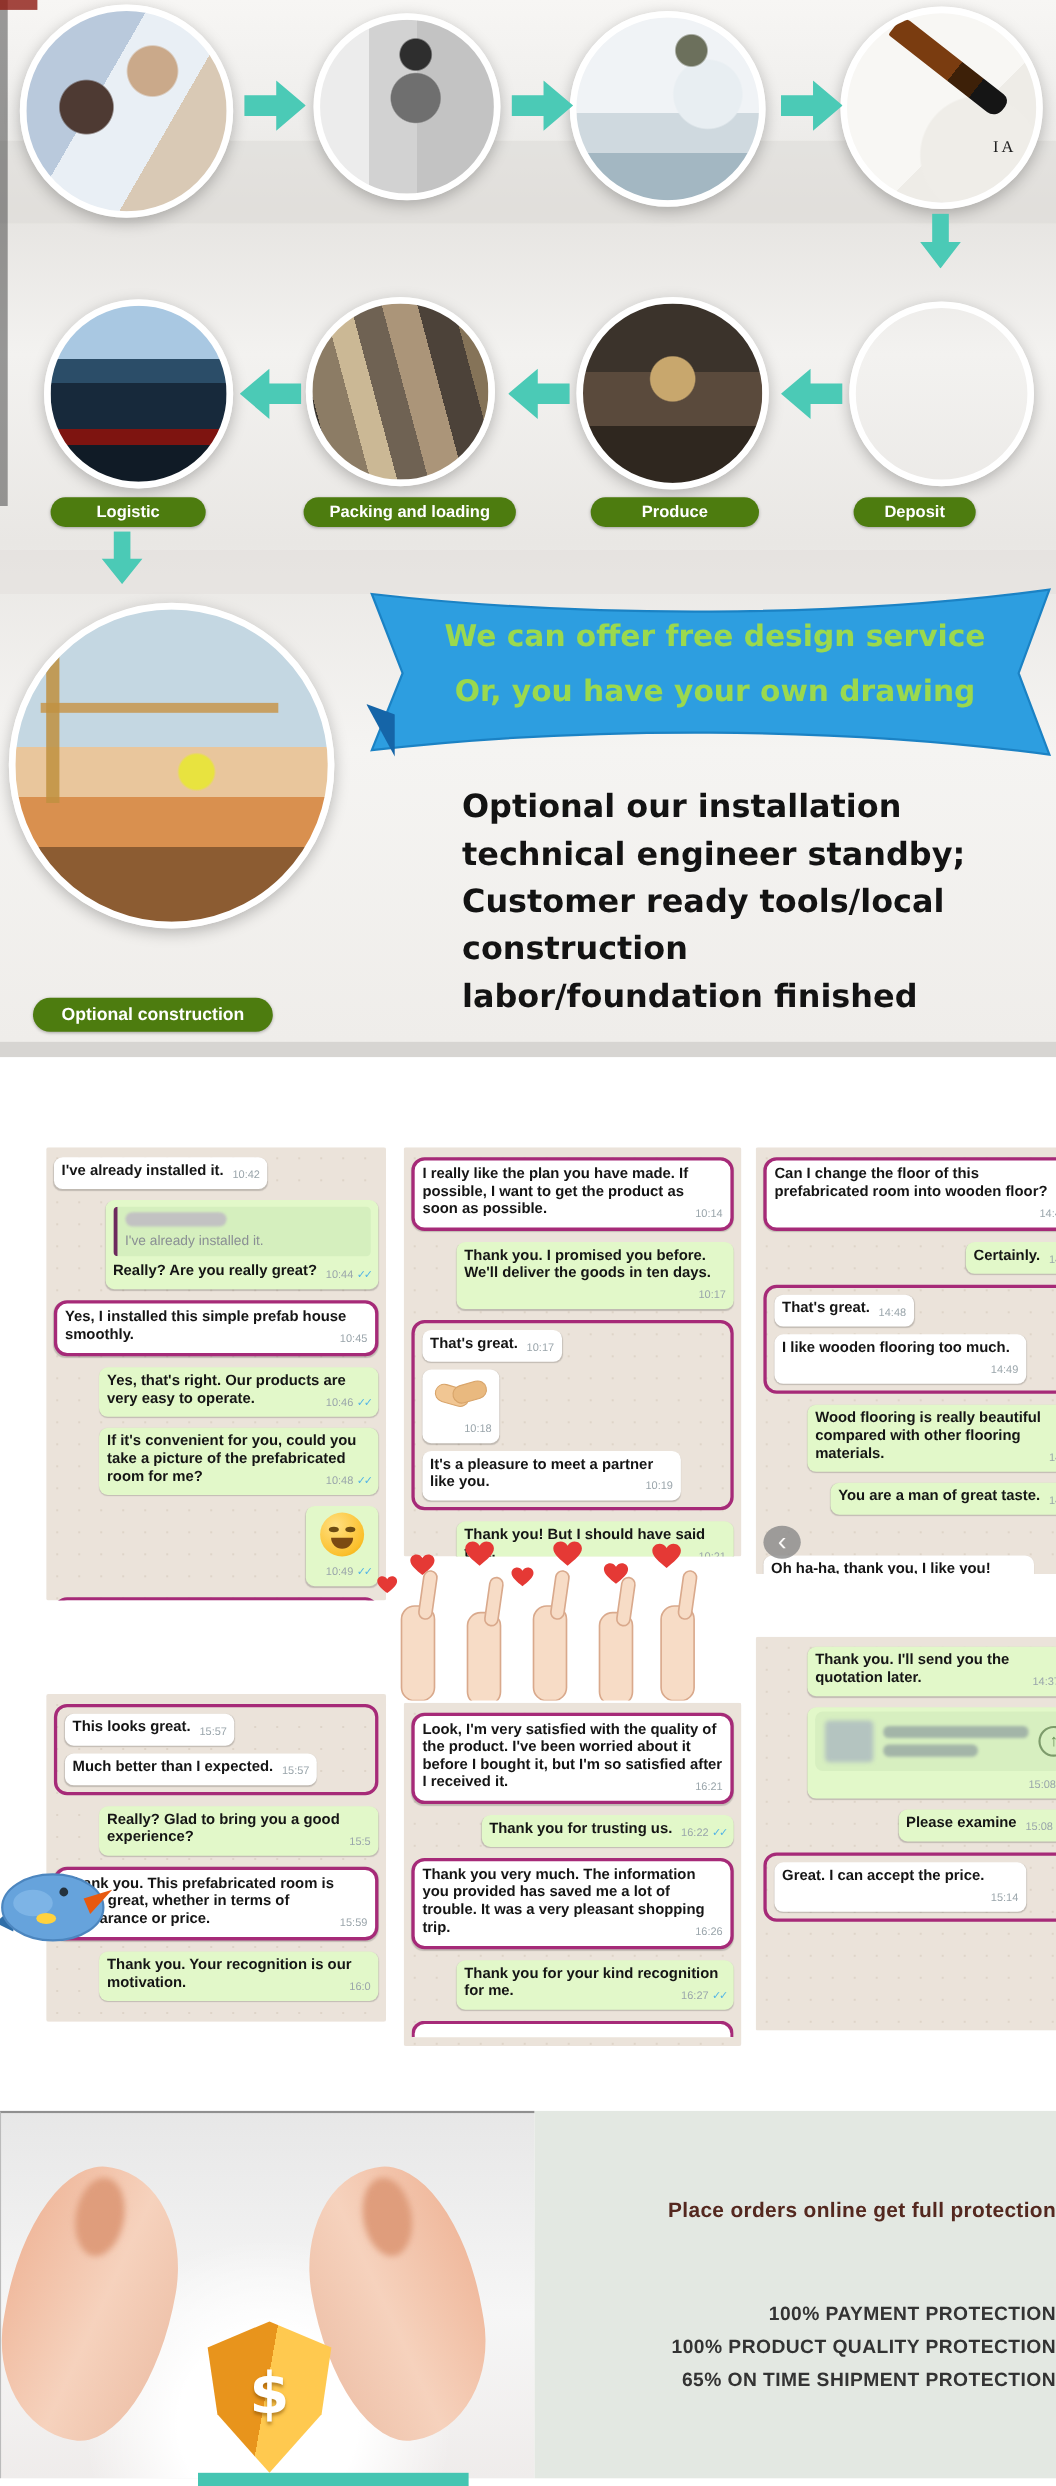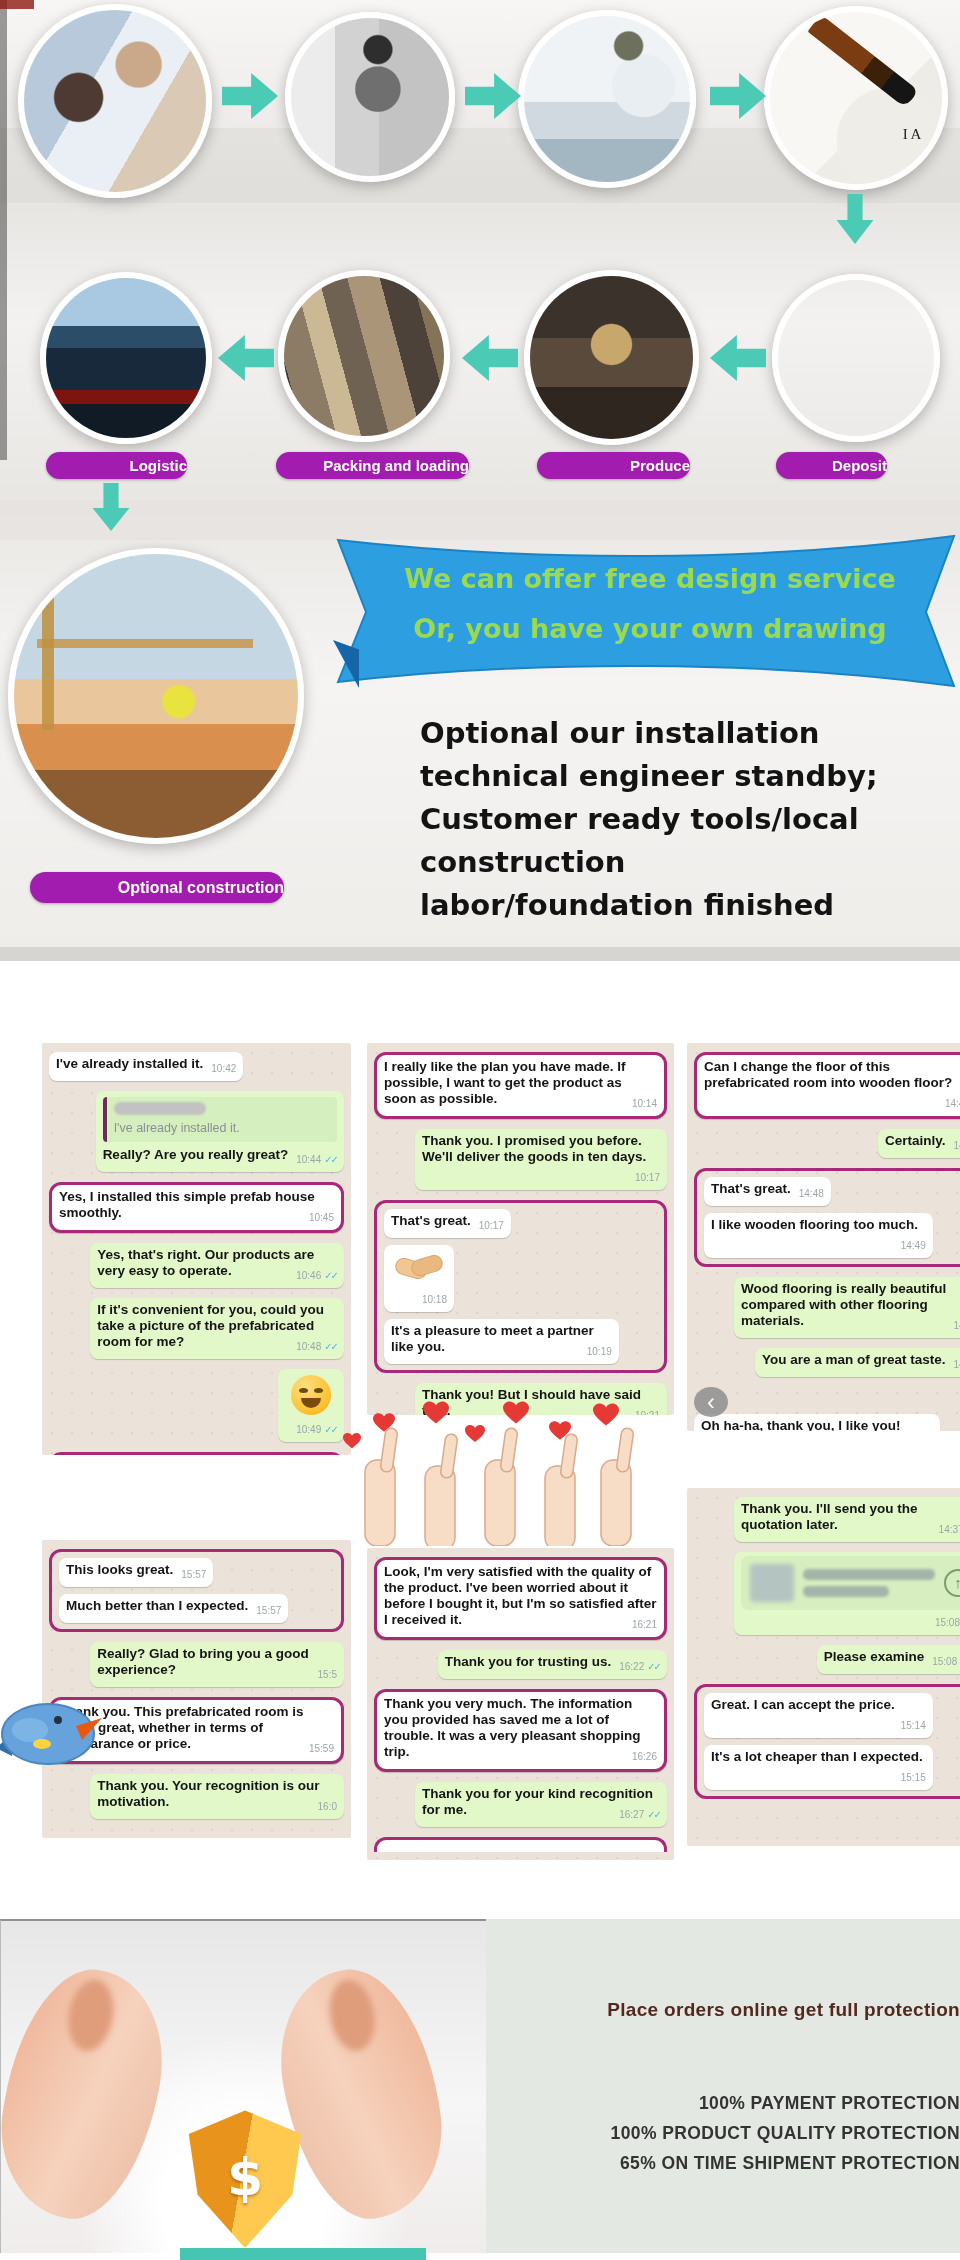--- a/index.html
+++ b/index.html
@@ -32,21 +32,21 @@
   .crane-mast { position:absolute; left:10%; top:12%; width:4%; height:50%; background:#c0903f; opacity:.85; }
   .sign-text { position:absolute; right:12%; bottom:24%; font-family:"Liberation Serif", serif; font-size:15px; color:#222; }
 
   
   .arrow { position:absolute; background:#4bcab6; filter:drop-shadow(0 1px 1px rgba(20,120,105,.6)); }
   .arrow.r { clip-path:polygon(0 32%, 52% 32%, 52% 6%, 100% 50%, 52% 94%, 52% 68%, 0 68%); }
   .arrow.l { clip-path:polygon(100% 32%, 48% 32%, 48% 6%, 0 50%, 48% 94%, 48% 68%, 100% 68%); }
   .arrow.d { clip-path:polygon(32% 0, 68% 0, 68% 52%, 94% 52%, 50% 100%, 6% 52%, 32% 52%); }
 
   
-  .pill { position:absolute; background:#a21caf; color:#fff; border-radius:14px; text-align:right; font-size:15px; font-weight:bold; line-height:27px; height:27px; box-shadow:0 1px 3px rgba(0,0,0,.3); }
+  .pill { position:absolute; background:#4d7c0f; color:#fff; border-radius:14px; text-align:center; font-size:15px; font-weight:bold; line-height:27px; height:27px; box-shadow:0 1px 3px rgba(0,0,0,.3); }
 
   
   .banner-wrap { position:absolute; left:330px; top:526px; width:630px; height:168px; }
   .banner-wrap svg { position:absolute; left:0; top:0; }
   .banner-text { position:absolute; left:40px; top:28px; width:560px; text-align:center; color:#9bd94e; font-family:"DejaVu Sans", sans-serif; font-weight:bold; font-size:27px; line-height:50px; }
   .ribbon-fold { position:absolute; left:333px; top:640px; width:26px; height:48px; background:#1565a8; clip-path:polygon(0 0, 100% 20%, 100% 100%); }
 
   .install-note { position:absolute; left:420px; top:712px; width:536px; font-family:"DejaVu Sans", sans-serif; font-weight:bold; font-size:29px; line-height:43px; color:#131313; white-space:pre-line; }
 
   
@@ -136,21 +136,21 @@
   <div class="pill" style="left:276px; top:452px; width:193px;">Packing and loading</div>
   <div class="pill" style="left:537px; top:452px; width:153px;">Produce</div>
   <div class="pill" style="left:776px; top:452px; width:111px;">Deposit</div>
 
   <div class="arrow d" style="left:90px; top:483px; width:42px; height:48px;"></div>
 
   <div class="circ p-constr" style="left:8px; top:548px; width:296px; height:296px;">
     <div class="crane"></div>
     <div class="crane-mast"></div>
   </div>
-  <div class="pill" style="left:30px; top:872px; width:254px; height:31px; line-height:31px; font-size:16px; border-radius:16px;">Optional construction</div>
+  <div class="pill" style="left:30px; top:907px; width:218px; height:31px; line-height:31px; font-size:16px; border-radius:16px;">Optional construction</div>
 
   <div class="banner-wrap">
     <svg width="630" height="168" viewBox="0 0 630 168">
       <path d="M8,14 C200,36 430,36 624,10 L596,86 L624,160 C430,134 200,134 8,156 L36,86 Z" fill="#2d9ee0" stroke="#1b82c4" stroke-width="2"></path>
     </svg>
     <div class="banner-text">
       <div>We can offer free design service</div>
       <div>Or, you have your own drawing</div>
     </div>
   </div>
@@ -235,21 +235,20 @@
               <div></div>
               <div></div>
             </div>
             <div class="upcirc">↑</div>
           </div>
           <span class="meta"><span class="time">15:08</span><span class="clockic"></span></span>
         </div>
         <div class="msg right"><span class="txt">Please examine</span><span class="meta"><span class="time">15:08</span><span class="ticks">✓✓</span></span></div>
         <div class="grp">
           <div class="msg left"><span class="txt">Great. I can accept the price.</span><span class="meta"><span class="time">15:14</span></span></div>
-          <div class="msg left"><span class="txt">It's a lot cheaper than I expected.</span><span class="meta"><span class="time">15:15</span></span></div>
         </div>
       </div>
 
     <svg class="thumbs" viewBox="0 0 310 148">
       <g fill="#e53935">
         <path transform="translate(38,14) scale(2.2)" d="M5 2 C3.5 -0.5 0 0.5 0 3 C0 5 2.5 7 5 9 C7.5 7 10 5 10 3 C10 0.5 6.5 -0.5 5 2 Z"></path>
         <path transform="translate(88,2) scale(2.6)" d="M5 2 C3.5 -0.5 0 0.5 0 3 C0 5 2.5 7 5 9 C7.5 7 10 5 10 3 C10 0.5 6.5 -0.5 5 2 Z"></path>
         <path transform="translate(130,26) scale(2)" d="M5 2 C3.5 -0.5 0 0.5 0 3 C0 5 2.5 7 5 9 C7.5 7 10 5 10 3 C10 0.5 6.5 -0.5 5 2 Z"></path>
         <path transform="translate(168,2) scale(2.6)" d="M5 2 C3.5 -0.5 0 0.5 0 3 C0 5 2.5 7 5 9 C7.5 7 10 5 10 3 C10 0.5 6.5 -0.5 5 2 Z"></path>
         <path transform="translate(214,22) scale(2.2)" d="M5 2 C3.5 -0.5 0 0.5 0 3 C0 5 2.5 7 5 9 C7.5 7 10 5 10 3 C10 0.5 6.5 -0.5 5 2 Z"></path>

